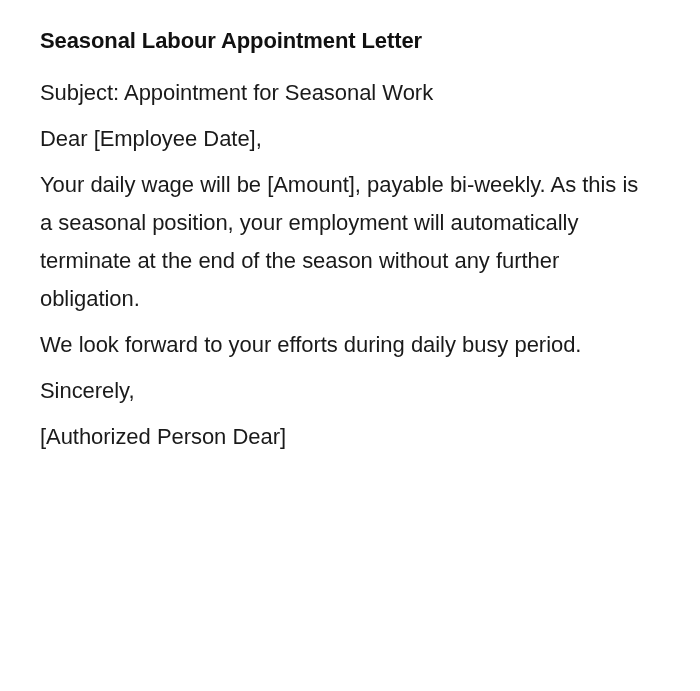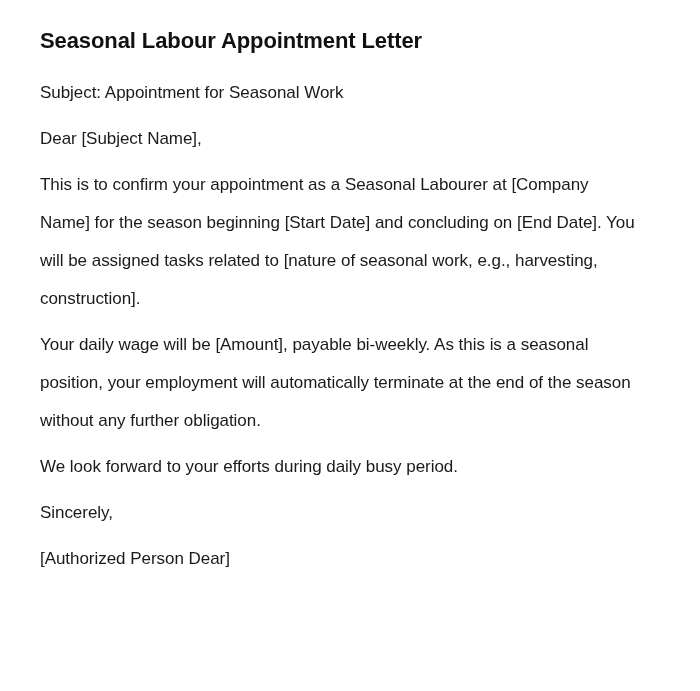--- a/index.html
+++ b/index.html
@@ -34,21 +34,21 @@
     max-width: 620px;
   }
 
   .doc-body {
     margin-top: 18px;
     max-width: 600px;
   }
 
   .para {
     margin: 0 0 8px 0;
-    font-size: 17px;
+    font-size: 22px;
     line-height: 38px;
     font-weight: 400;
     color: #1a1a1a;
     letter-spacing: -0.05px;
     word-spacing: 0.1px;
   }
 
   .para:last-child {
     margin-bottom: 0;
   }
@@ -57,23 +57,22 @@
 <body>
 
 <div class="page">
 
   <h1 class="doc-title">Seasonal Labour Appointment Letter</h1>
 
   <div class="doc-body">
 
     <p class="para">Subject: Appointment for Seasonal Work</p>
 
-    <p class="para">Dear [Subject Name],</p>
+    <p class="para">Dear [Employee Date],</p>
 
-    <p class="para">This is to confirm your appointment as a Seasonal Labourer at [Company Name] for the season beginning [Start Date] and concluding on [End Date]. You will be assigned tasks related to [nature of seasonal work, e.g., harvesting, construction].</p>
 
     <p class="para">Your daily wage will be [Amount], payable bi-weekly. As this is a seasonal position, your employment will automatically terminate at the end of the season without any further obligation.</p>
 
     <p class="para">We look forward to your efforts during daily busy period.</p>
 
     <p class="para">Sincerely,</p>
 
     <p class="para">[Authorized Person Dear]</p>
 
   </div>

